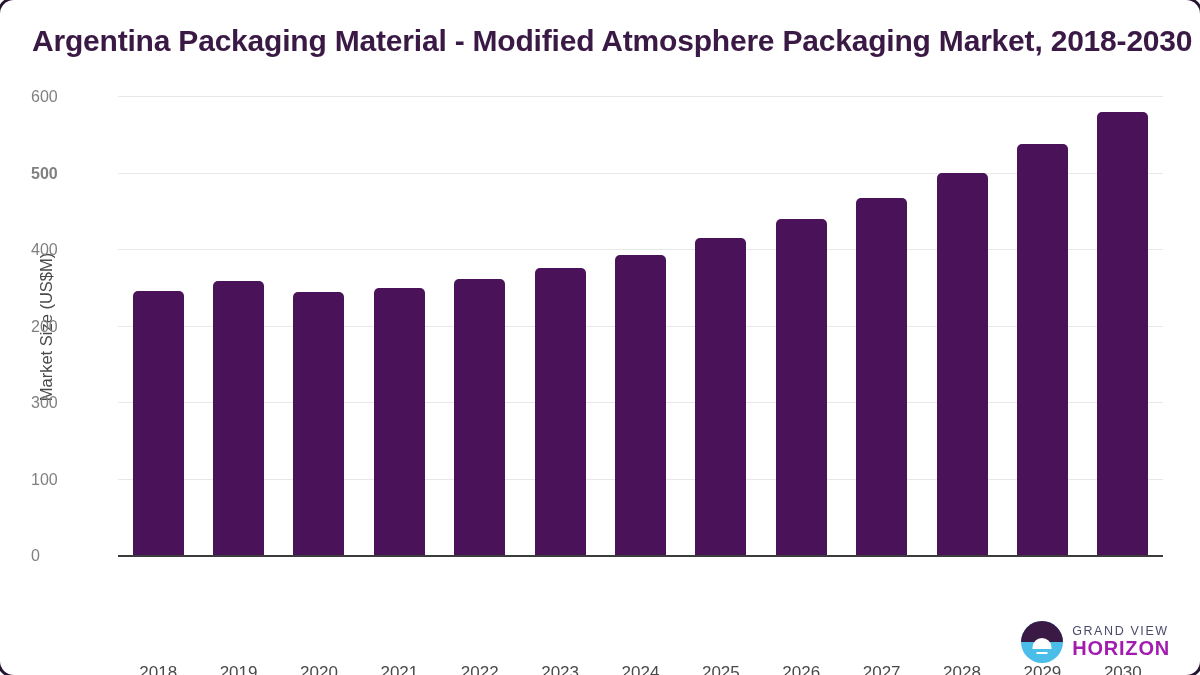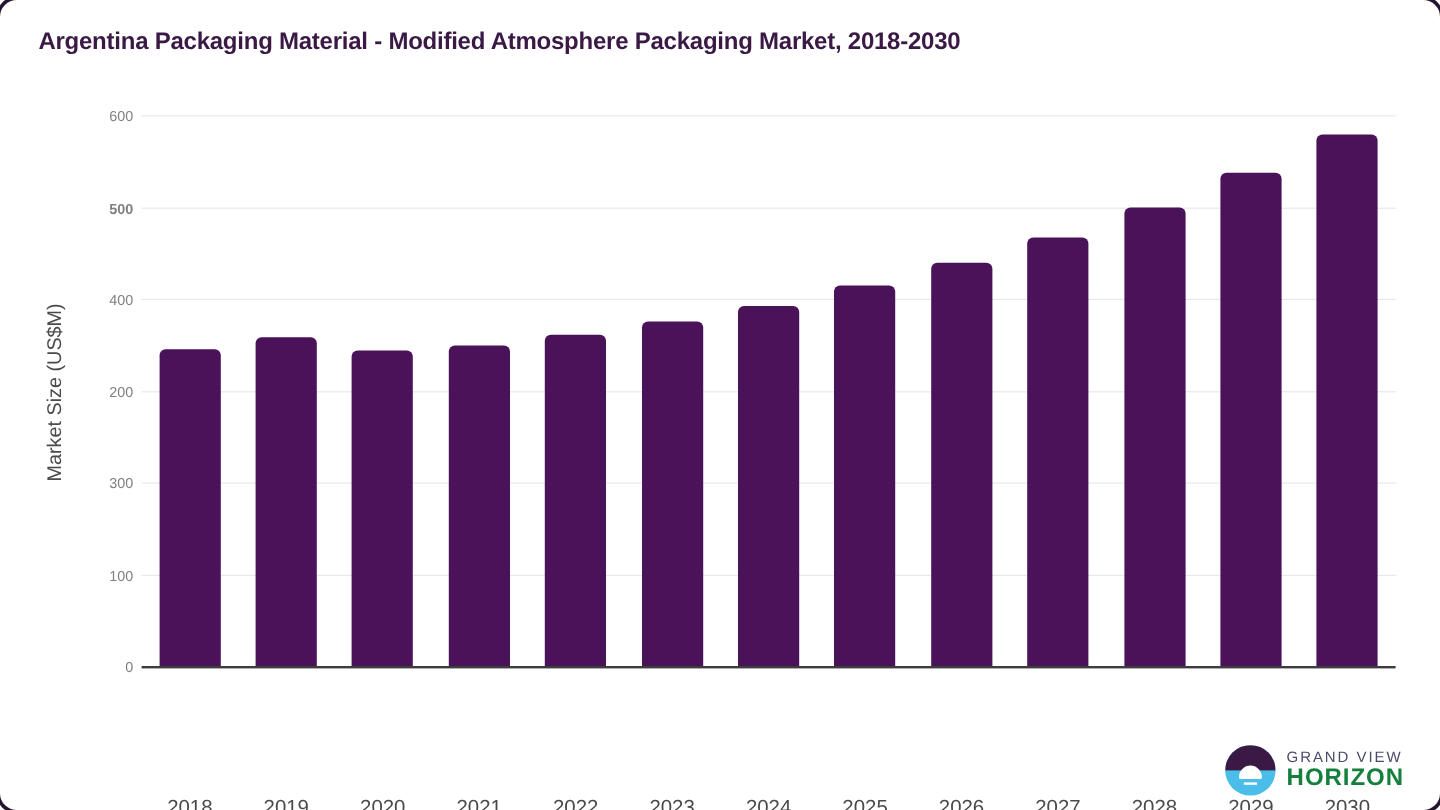--- a/index.html
+++ b/index.html
@@ -14,21 +14,21 @@
     width: 1200px; height: 675px;
     background: #ffffff;
     border-radius: 14px;
     overflow: hidden;
     box-shadow: 0 0 0 3px #241430;
   }
   #chart-title {
     position: absolute;
     left: 32px; top: 24px;
     width: 1130px;
-    font-size: 20px;
+    font-size: 30px;
     font-weight: bold;
     color: #3A1A45;
     letter-spacing: -0.2px;
     white-space: nowrap;
   }
 
   
   #plot {
     position: absolute;
     left: 118px;
@@ -46,22 +46,22 @@
     position: absolute;
     left: 0; width: 100%;
     height: 2px;
     background: #3C3C3C;
     bottom: -1px;
   }
   .ytick {
     position: absolute;
     right: 1052px;
     width: 80px;
-    text-align: right;
-    font-size: 12px;
+    text-align: left;
+    font-size: 16px;
     color: #808080;
     transform: translateY(-50%);
     white-space: nowrap;
   }
   #ylabel {
     position: absolute;
     left: -72px;
     top: 50%;
     transform: translate(-50%, -50%) rotate(-90deg);
     transform-origin: center center;
@@ -142,21 +142,21 @@
   }
   #logo-mark .line1 { top: 63%; width: 17px; }
   #logo-mark .line2 { top: 74%; width: 11px; }
   #logo-text { display: flex; flex-direction: column; line-height: 1.05; }
   #logo-text .lt-top {
     font-size: 12.5px; letter-spacing: 1.6px;
     color: #4A4A6A; font-weight: normal;
   }
   #logo-text .lt-bottom {
     font-size: 20px; letter-spacing: 0.8px;
-    color: #15803d; font-weight: bold;
+    color: #a21caf; font-weight: bold;
   }
 </style>
 </head>
 <body>
 
 <div id="frame">
 
   <div id="chart-title">Argentina Packaging Material - Modified Atmosphere Packaging Market, 2018-2030</div>
 
   <div id="plot">

